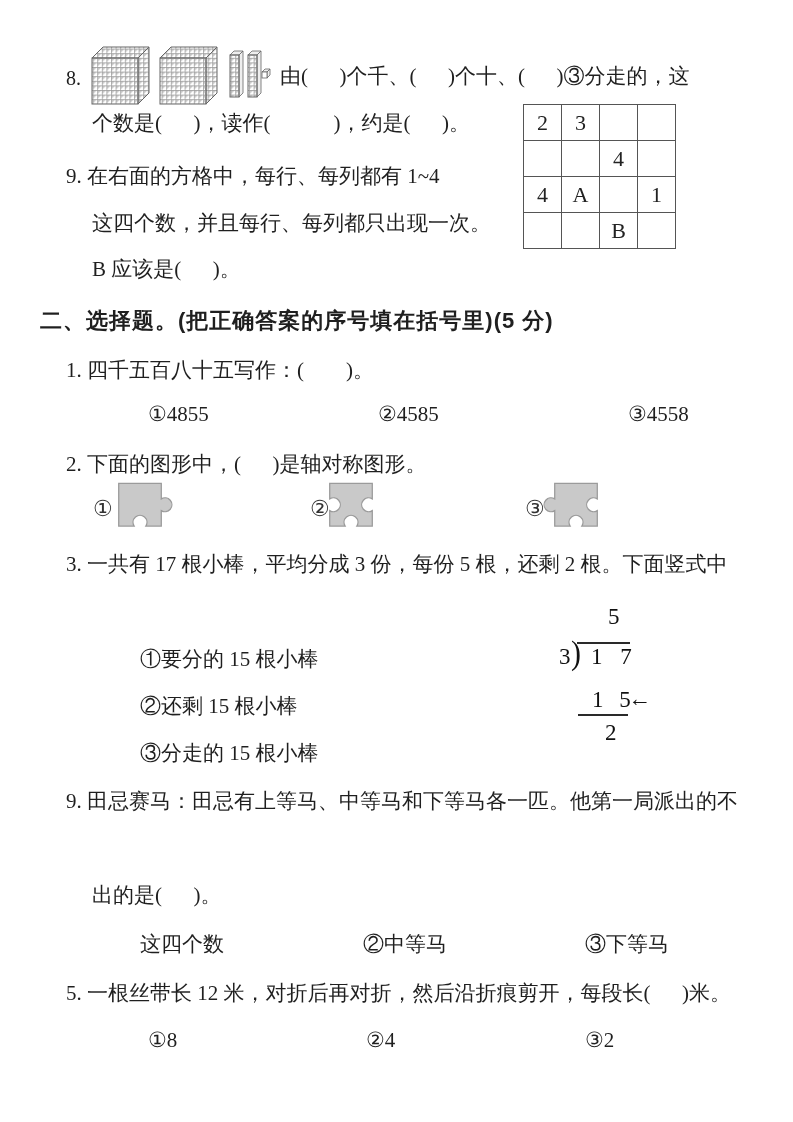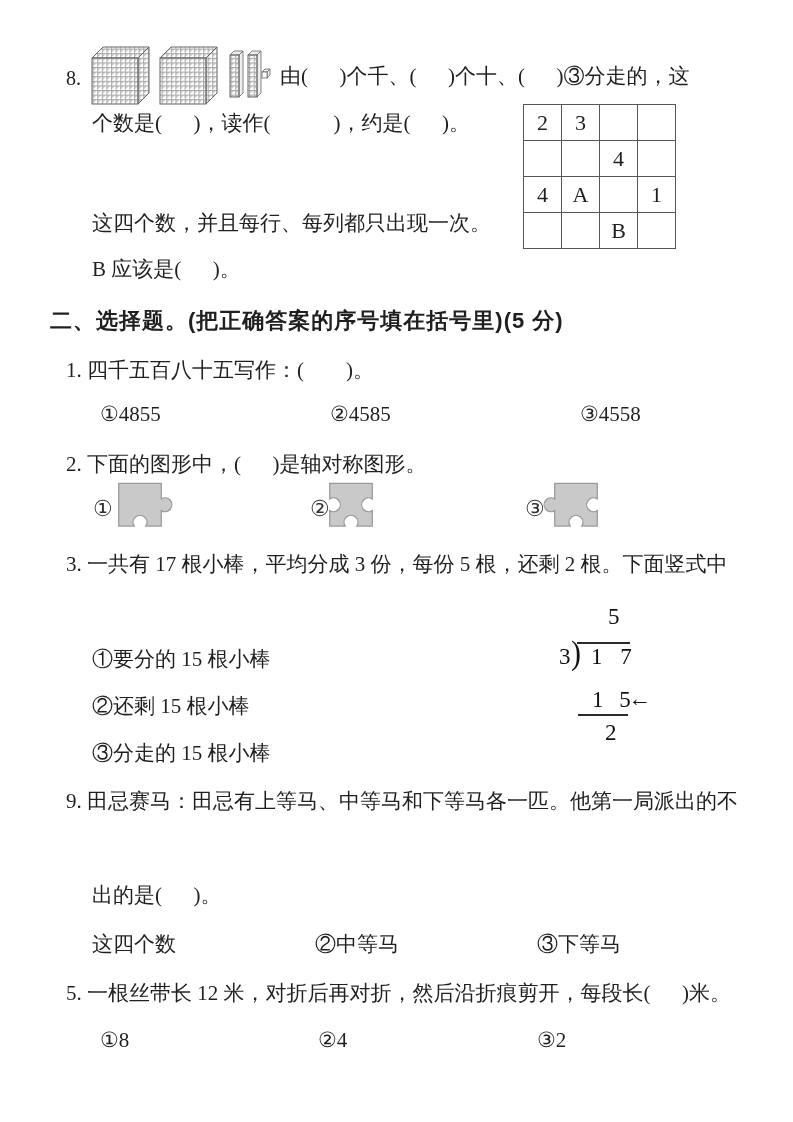--- a/index.html
+++ b/index.html
@@ -7,21 +7,21 @@
     position:relative;width:793px;height:1122px;background:#fff;
     font-family:"Liberation Serif","DejaVu Serif",serif;
     color:#1f1f1f;overflow:hidden;
   }
   .t{position:absolute;white-space:pre;font-size:21px;line-height:25px;}
   .qnum{font-size:20px;}
   .sec-title{
     position:absolute;white-space:pre;font-size:22px;font-weight:bold;
     font-family:"Liberation Sans","DejaVu Sans",sans-serif;letter-spacing:1px;
   }
-  .opt{position:absolute;white-space:pre;font-size:21px;}
+  .opt{position:absolute;white-space:pre;font-size:21px;margin-left:48px;}
   
   table.sq{position:absolute;left:523px;top:104px;border-collapse:collapse;}
   table.sq td{
     width:37px;height:35px;border:1px solid #555;text-align:center;
     font-size:22px;padding:0;color:#222;
   }
   
   .division{position:absolute;left:556px;top:602px;width:110px;height:150px;font-size:23px;color:#111;}
   .division .d{position:absolute;white-space:pre;}
   .division .vinc{position:absolute;left:21px;top:40px;width:53px;border-top:2px solid #2a2a2a;}
@@ -74,20 +74,21 @@
     <g>
       <polygon points="174,28 177,25 182,25 179,28" fill="#eee" stroke="#666" stroke-width="0.8"></polygon>
       <polygon points="179,28 182,25 182,31 179,34" fill="#eee" stroke="#666" stroke-width="0.8"></polygon>
       <rect x="174" y="28" width="5" height="6" fill="#fff" stroke="#666" stroke-width="0.8"></rect>
     </g>
   </svg>
 
   <span class="t" style="left:280px;top:64px;">由(      )个千、(      )个十、(      )③分走的，这</span>
   <span class="t" style="left:92px;top:111px;">个数是(      )，读作(            )，约是(      )。</span>
 
+  <span class="t" style="left:66px;top:164px;">9. 在右面的方格中，每行、每列都有 1~4</span>
   <span class="t" style="left:92px;top:211px;">这四个数，并且每行、每列都只出现一次。</span>
   <span class="t" style="left:92px;top:257px;">B 应该是(      )。</span>
 
   <table class="sq">
     <tbody>
         <tr>
       <td>2</td>
       <td>3</td>
       <td></td>
       <td></td>
@@ -106,21 +107,21 @@
     </tr>
     <tr>
       <td></td>
       <td></td>
       <td>B</td>
       <td></td>
     </tr>
   </tbody>
     </table>
 
-  <span class="sec-title" style="left:40px;top:306px;margin-left:10px;">二、选择题。(把正确答案的序号填在括号里)(5 分)</span>
+  <span class="sec-title" style="left:40px;top:306px;">二、选择题。(把正确答案的序号填在括号里)(5 分)</span>
 
   <span class="t" style="left:66px;top:358px;">1. 四千五百八十五写作：(        )。</span>
   <span class="opt" style="left:100px;top:402px;">①4855</span>
   <span class="opt" style="left:330px;top:402px;">②4585</span>
   <span class="opt" style="left:580px;top:402px;">③4558</span>
 
   <span class="t" style="left:66px;top:452px;">2. 下面的图形中，(      )是轴对称图形。</span>
 
   <span class="marker" style="left:93px;top:496px;">①</span>
   <svg class="piece" style="left:107px;top:481px;" width="66" height="56" viewBox="-11 -2 62 52">

